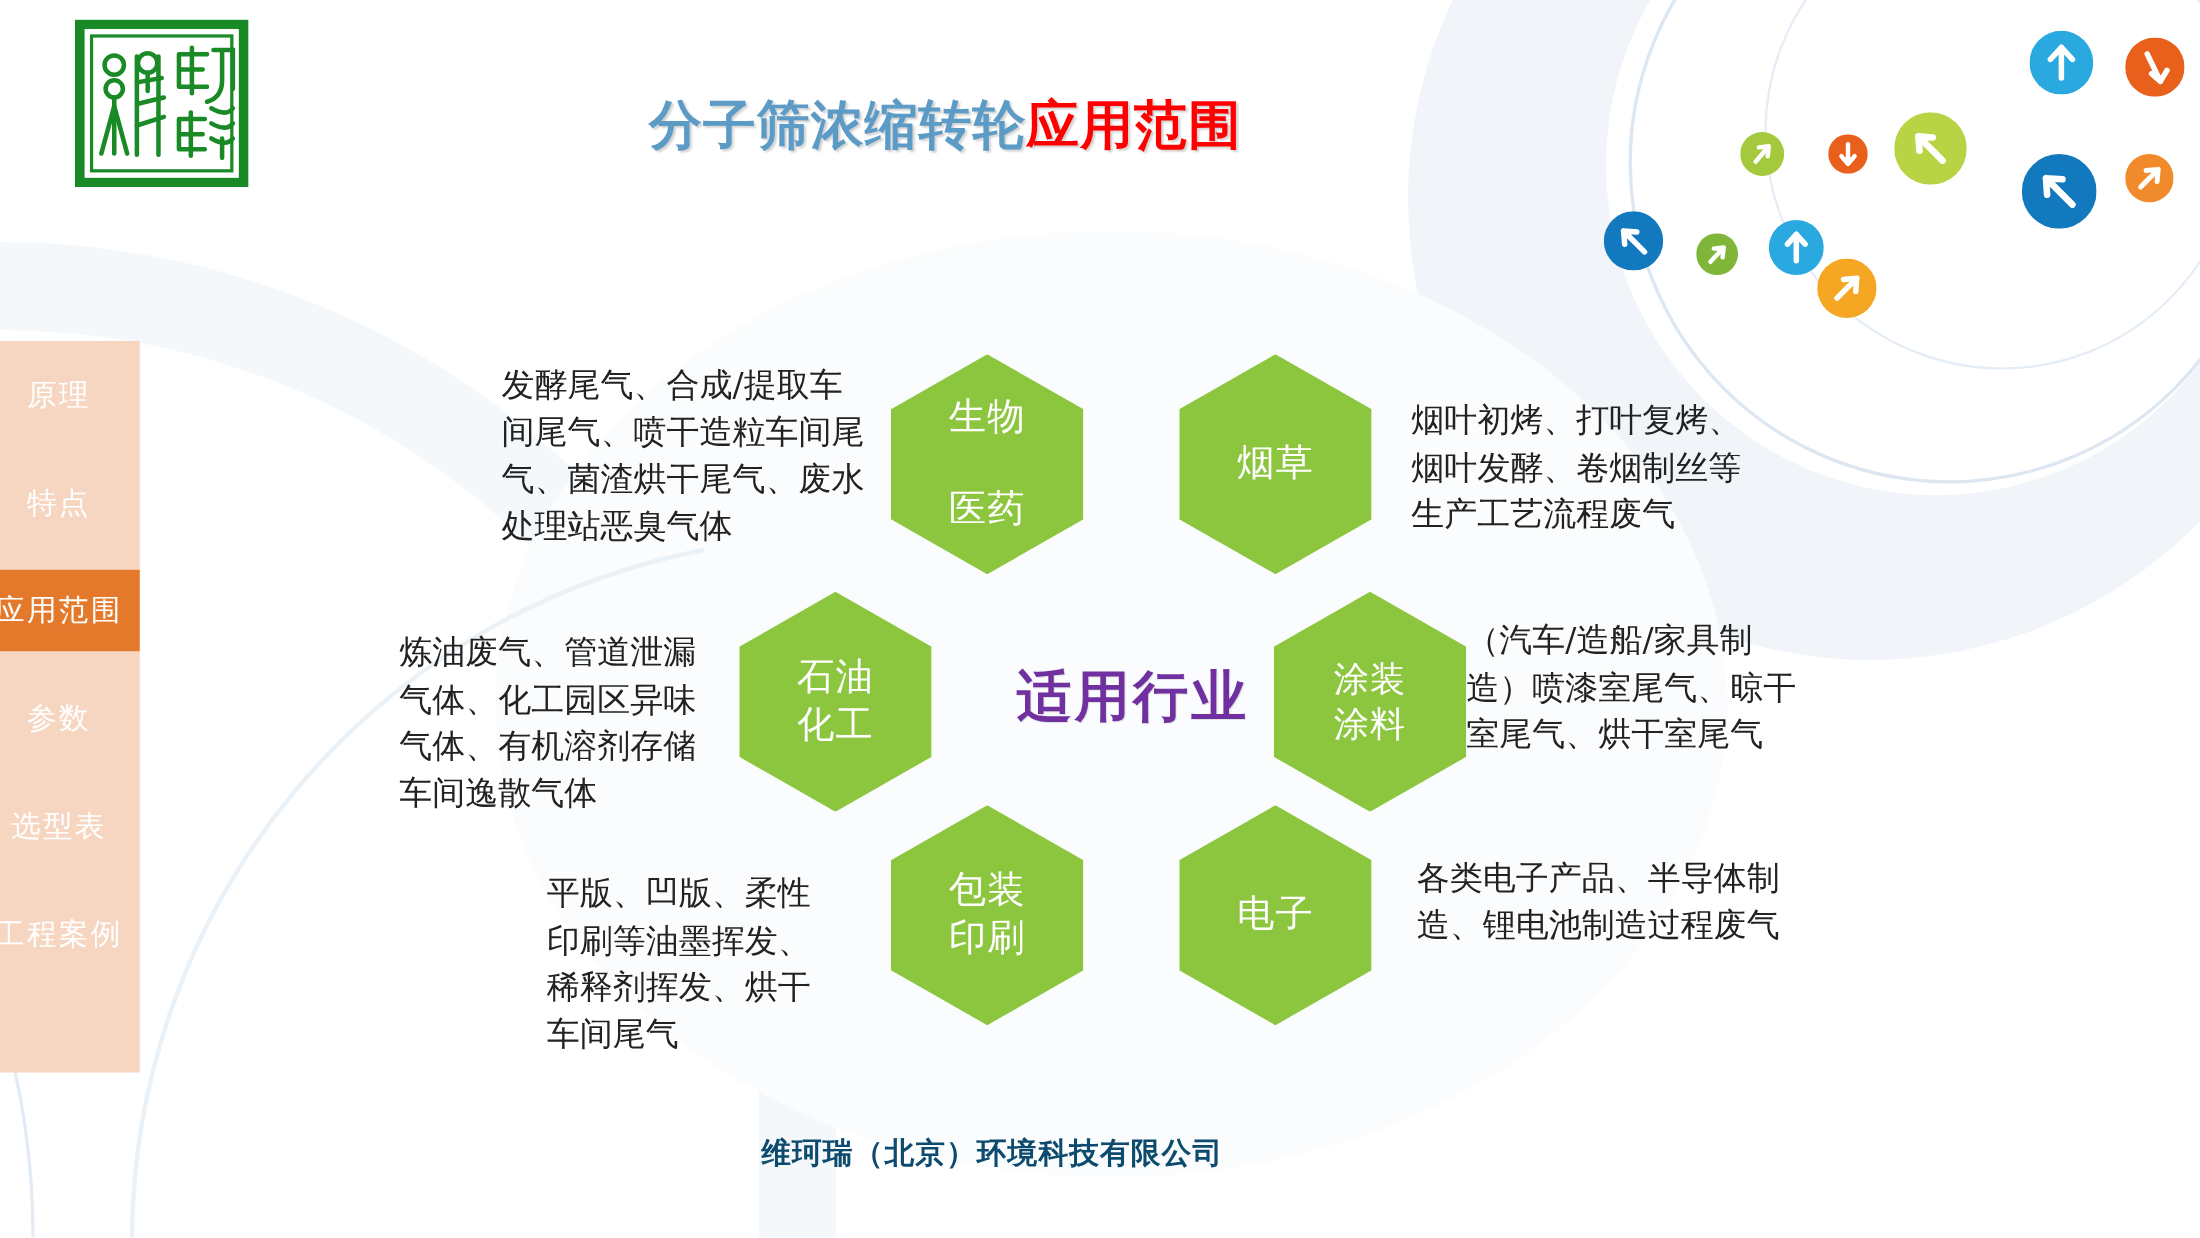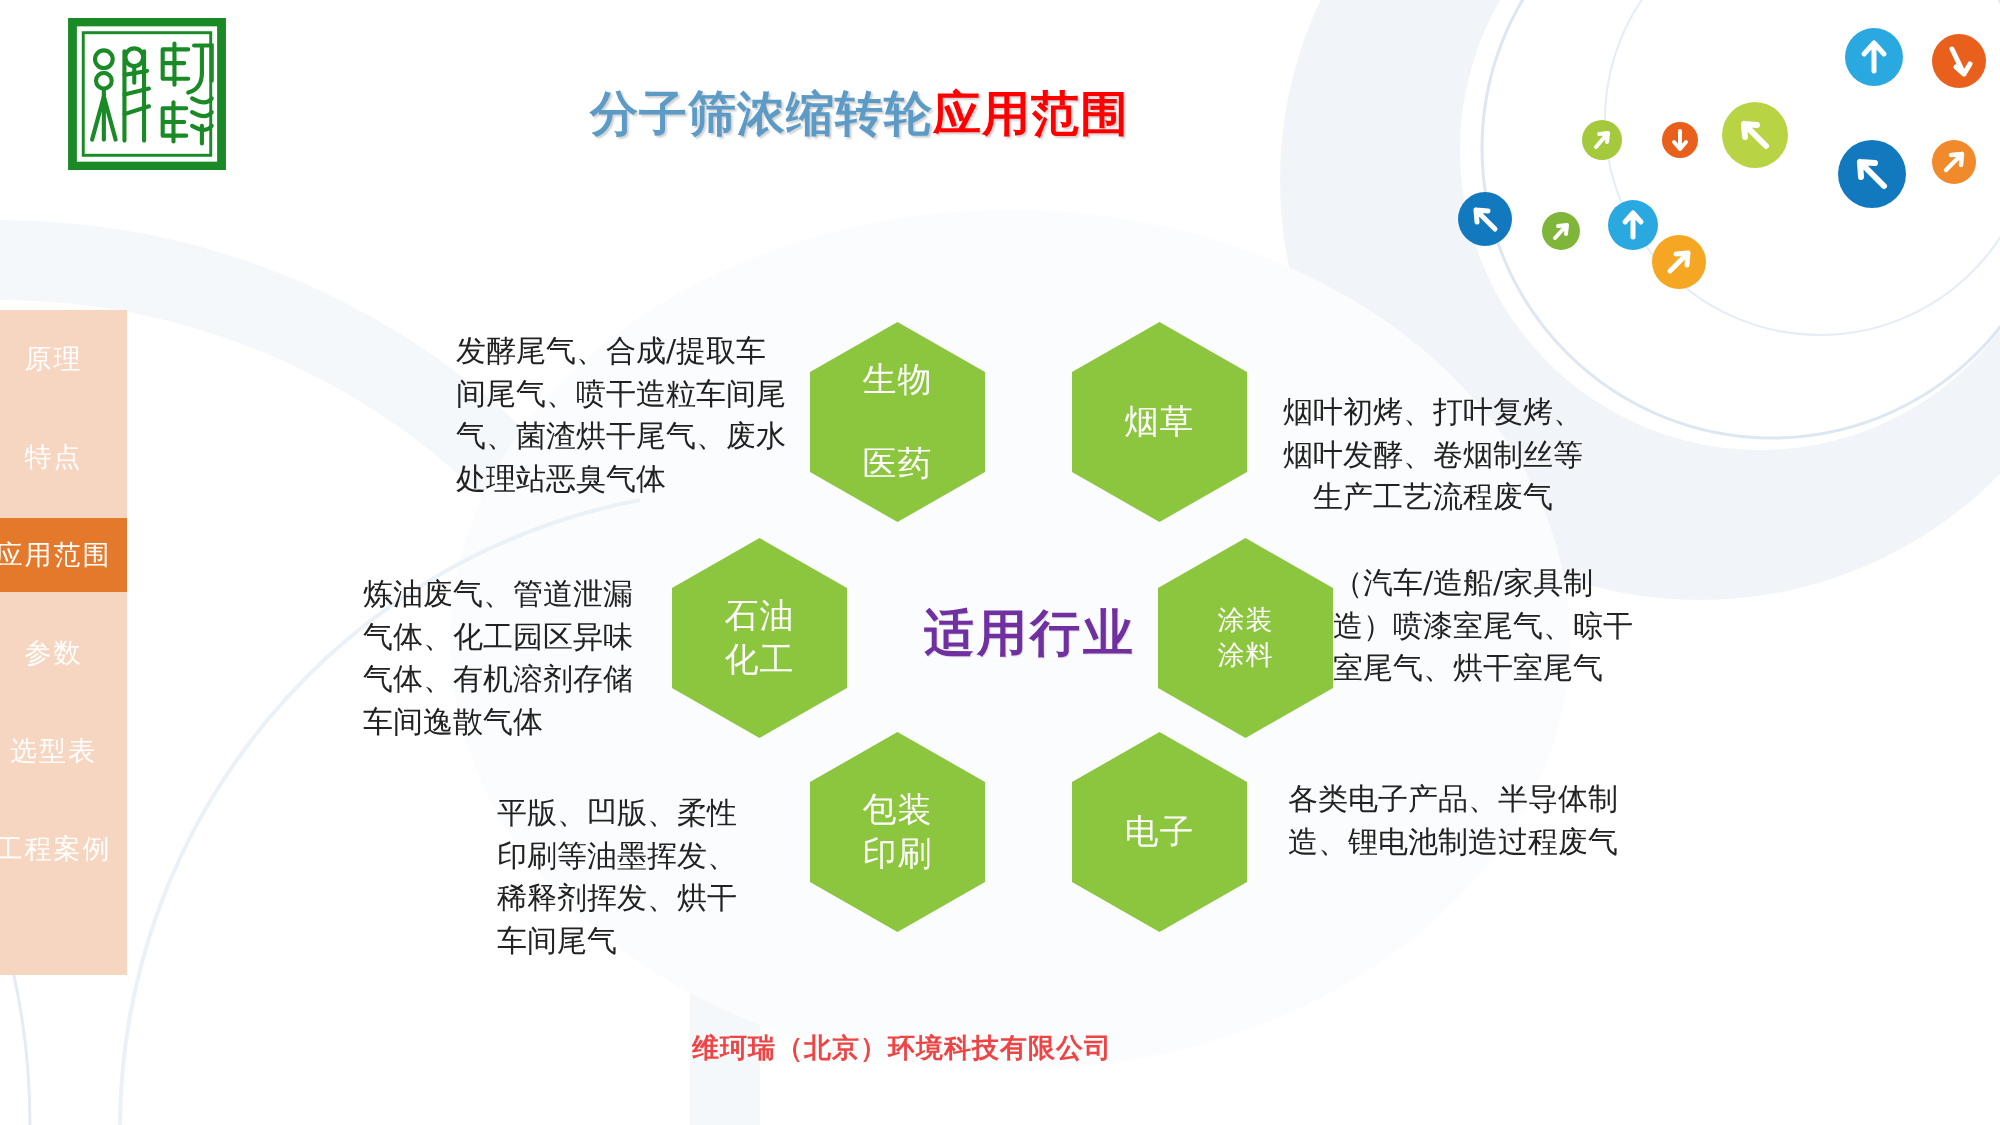--- a/index.html
+++ b/index.html
@@ -57,21 +57,21 @@
     width: 175px; height: 200px;
     background: #8CC63F;
     clip-path: polygon(50% 0%, 100% 25%, 100% 75%, 50% 100%, 0% 75%, 0% 25%);
     display: flex; flex-direction: column;
     align-items: center; justify-content: center;
     color: #ffffff; font-size: 34px; line-height: 1.28;
     font-family: "DejaVu Serif", "Liberation Serif", serif;
     text-align: center;
     letter-spacing: 1px;
   }
-  .hex.small-text { font-size: 27px; }
+  .hex.small-text { font-size: 32px; }
 
   
   #center-label {
     position: absolute; left: 900px; top: 600px;
     width: 260px; text-align: center;
     color: #7030A0; font-size: 50px; font-weight: bold;
     font-family: "DejaVu Serif", "Liberation Serif", serif;
     letter-spacing: 3px;
     text-shadow: 1px 1px 1px rgba(0,0,0,0.12);
   }
@@ -81,21 +81,21 @@
     position: absolute;
     color: #222222;
     font-size: 30px; line-height: 1.42;
     font-family: "DejaVu Serif", "Liberation Serif", serif;
     letter-spacing: 0px;
   }
 
   
   #footer {
     position: absolute; left: 0; top: 1030px; width: 1804px;
-    text-align: center; color: #ef4444;
+    text-align: center; color: #0c4a6e;
   }
   #footer .cn {
     font-size: 27px; font-weight: bold; letter-spacing: 1px;
     font-family: "DejaVu Sans", "Liberation Sans", sans-serif;
   }
   #footer .en {
     font-size: 30px; font-weight: bold; margin-top: 6px;
     font-family: "Liberation Sans", sans-serif;
   }
 
@@ -268,21 +268,21 @@
     <span>包装</span>
     <span>印刷</span>
   </div>
 
   <div class="hex" style="left:1072px; top:732px;">
     <span>电子</span>
   </div>
 
   <div class="desc" style="left:456px; top:330px; width:330px; text-align:left;">发酵尾气、合成/提取车间尾气、喷干造粒车间尾气、菌渣烘干尾气、废水处理站恶臭气体</div>
 
-  <div class="desc" style="left:1283px; top:362px; width:300px; text-align:center;margin-top:29px;">烟叶初烤、打叶复烤、烟叶发酵、卷烟制丝等生产工艺流程废气</div>
+  <div class="desc" style="left:1283px; top:362px; width:300px; text-align:left;">烟叶初烤、打叶复烤、烟叶发酵、卷烟制丝等生产工艺流程废气</div>
 
   <div class="desc" style="left:363px; top:573px; width:295px; text-align:left;">炼油废气、管道泄漏气体、化工园区异味气体、有机溶剂存储车间逸散气体</div>
 
   <div class="desc" style="left:1333px; top:562px; width:320px; text-align:left;">（汽车/造船/家具制造）喷漆室尾气、晾干室尾气、烘干室尾气</div>
 
   <div class="desc" style="left:497px; top:792px; width:256px; text-align:left;">平版、凹版、柔性印刷等油墨挥发、稀释剂挥发、烘干车间尾气</div>
 
   <div class="desc" style="left:1288px; top:778px; width:330px; text-align:left;">各类电子产品、半导体制造、锂电池制造过程废气</div>
 
   <div id="footer">

